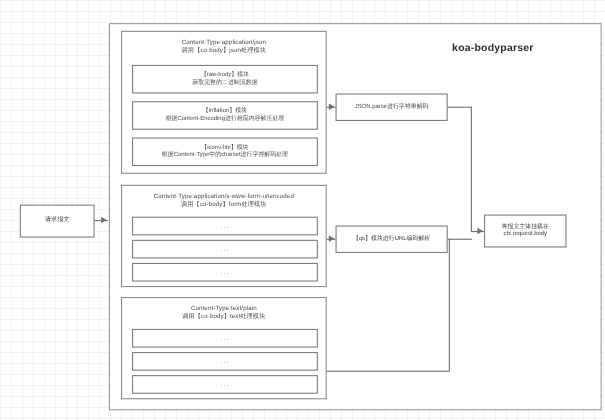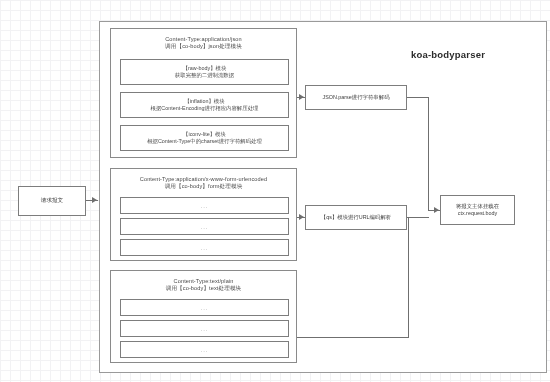--- a/index.html
+++ b/index.html
@@ -91,21 +91,21 @@
     border-left:5px solid #6f6f6f;
   }
 </style>
 </head>
 <body>
 
 <div id="canvas">
 
   <div class="abs outer" style="left:99px;top:21px;width:448px;height:352px;"></div>
 
-  <div class="title-main" style="left:411px;top:49px;text-align:center;">koa-bodyparser</div>
+  <div class="title-main" style="left:411px;top:38px;text-align:center;">koa-bodyparser</div>
 
   <div class="abs box" style="left:18px;top:186px;width:68px;height:30px;">
     <div class="center-v small-box-txt" style="font-size:5.6px;">请求报文</div>
   </div>
 
   <div class="line hline" style="left:86px;top:200px;width:12px;"></div>
   <div class="arrow" style="left:92px;top:197px;"></div>
 
   <div class="abs group" style="left:110px;top:28px;width:187px;height:130px;">
     <div class="txt grp-title" style="top:7px;">

